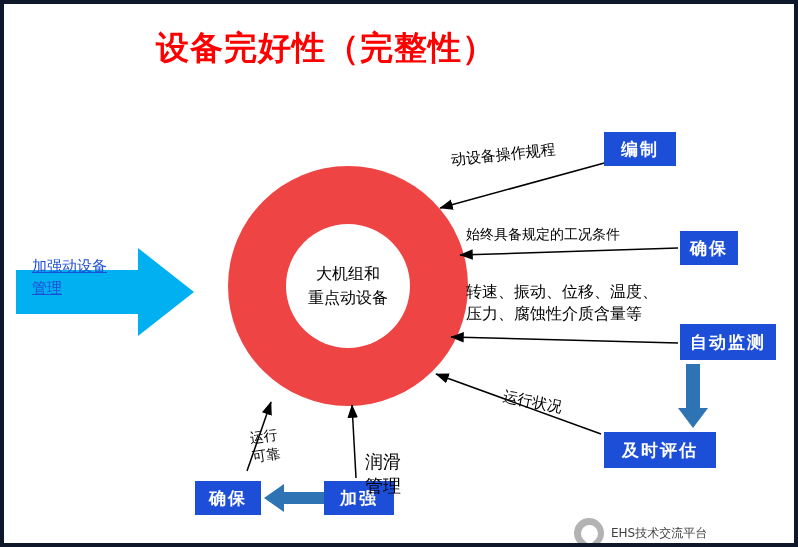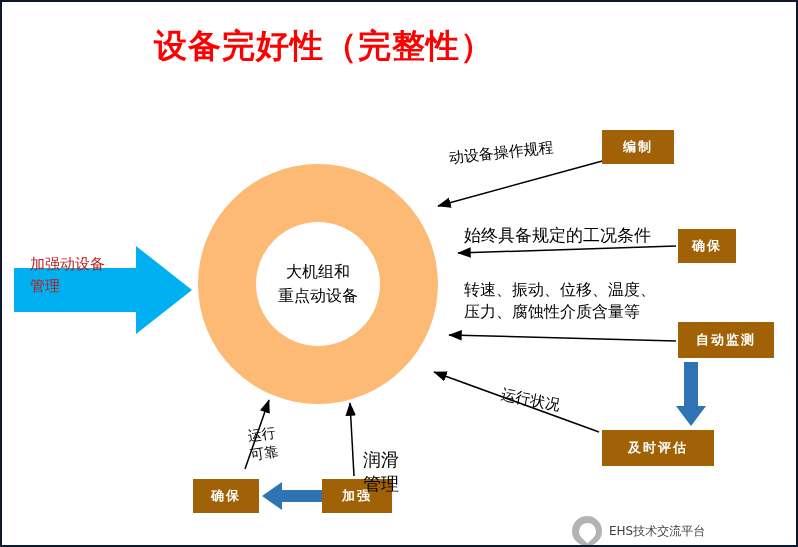--- a/index.html
+++ b/index.html
@@ -3,71 +3,71 @@
 <meta charset="utf-8">
 <style>
   * { box-sizing: border-box; }
   body { margin: 0; background: #888; }
   .slide {
     position: relative;
     width: 798px; height: 547px;
     background: #ffffff;
     overflow: hidden;
     font-family: "DejaVu Sans", sans-serif;
-    border: 2px solid #0f172a;
+    border: 4px solid #0f172a;
   }
   .pre { white-space: pre-line; }
 
   .title {
     position: absolute; left: 152px; top: 22px;
     font-size: 33px; font-weight: bold; color: #FF0000;
     letter-spacing: 1px;
   }
 
   
   .left-arrow-svg { position: absolute; left: 12px; top: 238px; }
   .left-arrow-label {
     position: absolute; left: 28px; top: 252px; width: 100px;
-    font-size: 15px; color: #b91c1c; line-height: 1.45;
+    font-size: 15px; color: #1d4ed8; line-height: 1.45; text-decoration: underline;
   }
 
   
   .donut {
-    position: absolute; left: 196px; top: 162px;
+    position: absolute; left: 224px; top: 162px;
     width: 240px; height: 240px; border-radius: 50%;
-    background: #fdba74;
+    background: #ef4444;
   }
   .donut-hole {
     position: absolute; left: 58px; top: 58px;
     width: 124px; height: 124px; border-radius: 50%;
     background: #ffffff;
     display: flex; align-items: center; justify-content: center;
     text-align: center;
     font-size: 16px; color: #000; line-height: 1.5;
   }
 
   
   .redbox {
     position: absolute;
-    background: #a16207; color: #ffffff;
-    font-weight: bold; font-size: 13px;
+    background: #1d4ed8; color: #ffffff;
+    font-weight: bold; font-size: 17px;
     display: flex; align-items: center; justify-content: center;
     letter-spacing: 2px;
   }
   .box-compile        { left: 600px; top: 128px; width: 72px;  height: 34px; }
   .box-ensure-right   { left: 676px; top: 227px; width: 58px;  height: 34px; }
   .box-auto-monitor   { left: 676px; top: 320px; width: 96px;  height: 36px; }
   .box-timely-eval    { left: 600px; top: 428px; width: 112px; height: 36px; }
   .box-ensure-bottom  { left: 191px; top: 477px; width: 66px;  height: 34px; }
   .box-strengthen     { left: 320px; top: 477px; width: 70px;  height: 34px; }
 
   
   .note { position: absolute; color: #000; }
   .note-op-procedure     { left: 447px; top: 147px; font-size: 15px; transform: rotate(-6deg); transform-origin: left center; }
-  .note-working-cond     { left: 462px; top: 222px; font-size: 17px; text-align: center; }
+  .note-working-cond     { left: 462px; top: 222px; font-size: 14px; text-align: center; }
   .note-parameters       { left: 462px; top: 277px; font-size: 16px; line-height: 1.35; }
   .note-running-status   { left: 499px; top: 383px; font-size: 15px; transform: rotate(11deg); transform-origin: left center; }
   .note-reliable         { left: 247px; top: 423px; font-size: 14px; line-height: 1.35; transform: rotate(-8deg); }
   .note-lubrication      { left: 361px; top: 446px; font-size: 18px; line-height: 1.35; }
 
   .connectors { position: absolute; left: 0; top: 0; pointer-events: none; }
 
   
   .watermark-logo {
     position: absolute; left: 570px; top: 514px;

